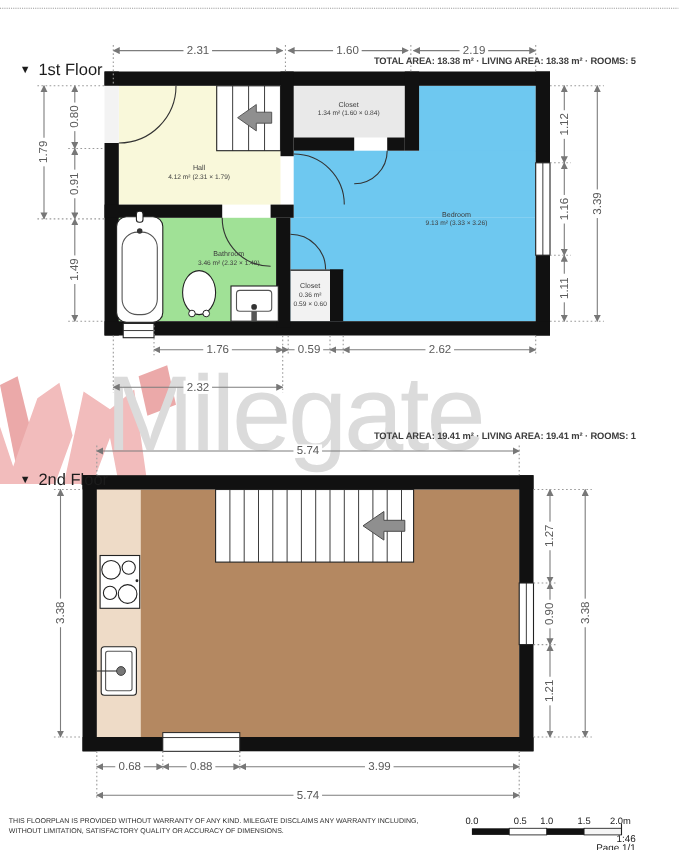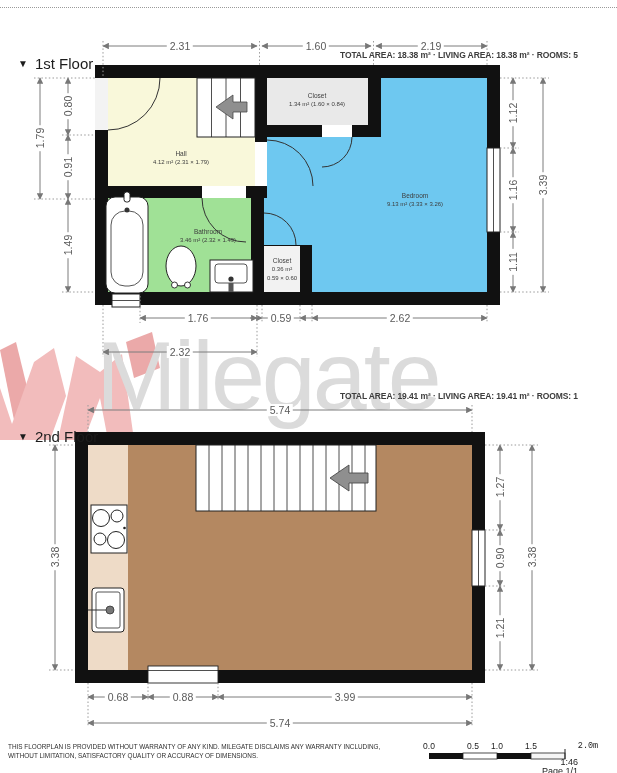--- a/index.html
+++ b/index.html
@@ -330,17 +330,17 @@
 
 
   <div id="disclaimer">
     <div>THIS FLOORPLAN IS PROVIDED WITHOUT WARRANTY OF ANY KIND. MILEGATE DISCLAIMS ANY WARRANTY INCLUDING,</div>
     <div>WITHOUT LIMITATION, SATISFACTORY QUALITY OR ACCURACY OF DIMENSIONS.</div>
   </div>
   <span class="scale-label" style="left:429px;">0.0</span>
   <span class="scale-label" style="left:463px;padding-left:20px;">0.5</span>
   <span class="scale-label" style="left:497px;">1.0</span>
   <span class="scale-label" style="left:531px;text-align:right;">1.5</span>
-  <span class="scale-label" style="left:588px;font-family:Liberation Mono, monospace;">2.0m</span>
+  <span class="scale-label" style="left:564px;">2.0m</span>
   <span id="scale-ratio">1:46</span>
   <span id="page-num">Page 1/1</span>
 
 </div>
 
 </body></html>

